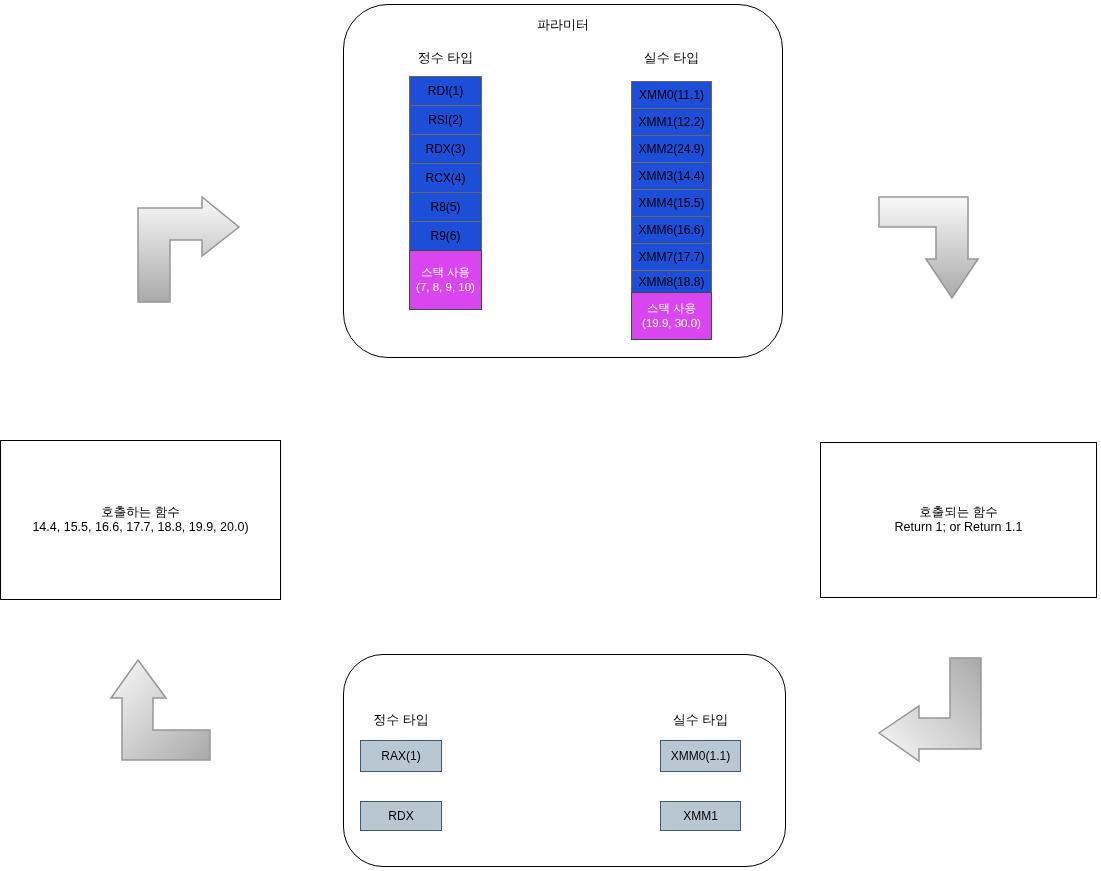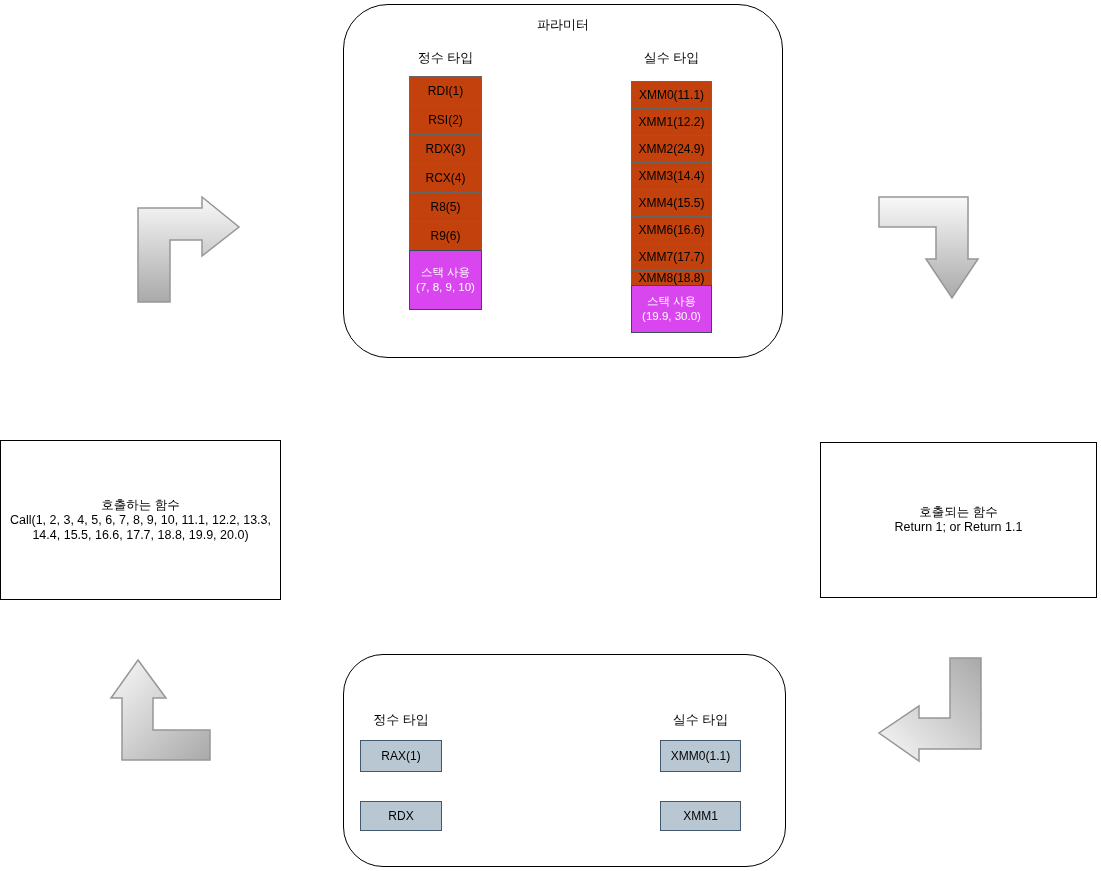--- a/index.html
+++ b/index.html
@@ -8,21 +8,21 @@
     font-family:"Liberation Sans","DejaVu Sans",sans-serif; color:#000;
   }
   .panel {
     position:absolute; box-sizing:border-box;
     border:1px solid #000; border-radius:45px; background:#fff;
   }
   .panel-title { position:absolute; left:0; right:0; text-align:center; font-size:13px; }
   .col-header { position:absolute; text-align:center; font-size:13px; }
   .col { position:absolute; }
   .reg {
-    box-sizing:border-box; border:1px solid #666; background:#c2410c;
+    box-sizing:border-box; border:1px solid #666; background:#1d4ed8;
     display:flex; align-items:center; justify-content:center;
     font-size:12px; white-space:nowrap;
   }
   .col .reg + .reg { margin-top:-1px; }
   .stack-box {
     box-sizing:border-box; border:1px solid #3b4a59; background:#d946ef; color:#fff;
     display:flex; flex-direction:column; align-items:center; justify-content:center;
     font-size:11.5px; line-height:15px; text-align:center; margin-top:-1px; white-space:nowrap;
   }
   .blue-reg {
@@ -62,31 +62,30 @@
     </div>
 
     <div class="col" style="left:287px; top:76px; width:81px;">
       <div class="reg" style="height:28px;">XMM0(11.1)</div>
       <div class="reg" style="height:28px;">XMM1(12.2)</div>
       <div class="reg" style="height:28px;">XMM2(24.9)</div>
       <div class="reg" style="height:28px;">XMM3(14.4)</div>
       <div class="reg" style="height:28px;">XMM4(15.5)</div>
       <div class="reg" style="height:28px;">XMM6(16.6)</div>
       <div class="reg" style="height:28px;">XMM7(17.7)</div>
-      <div class="reg" style="height:16px;">XMM8(18.8)</div>
+      <div class="reg" style="height:23px;">XMM8(18.8)</div>
       <div class="stack-box" style="height:48px;">
         <span>스택 사용</span>
         <span>(19.9, 30.0)</span>
       </div>
     </div>
   </div>
 
   <div class="textbox" style="left:0px; top:440px; width:281px; height:160px;">
     <span>호출하는 함수</span>
-    <span>Call(1, 2, 3, 4, 5, 6, 7, 8, 9, 10, 11.1, 12.2, 13.3,</span>
     <span>14.4, 15.5, 16.6, 17.7, 18.8, 19.9, 20.0)</span>
   </div>
 
   <div class="textbox" style="left:820px; top:442px; width:277px; height:156px;">
     <span>호출되는 함수</span>
     <span>Return 1; or Return 1.1</span>
   </div>
 
   <div class="panel" style="left:343px; top:654px; width:443px; height:213px; border-radius:40px;">
 

